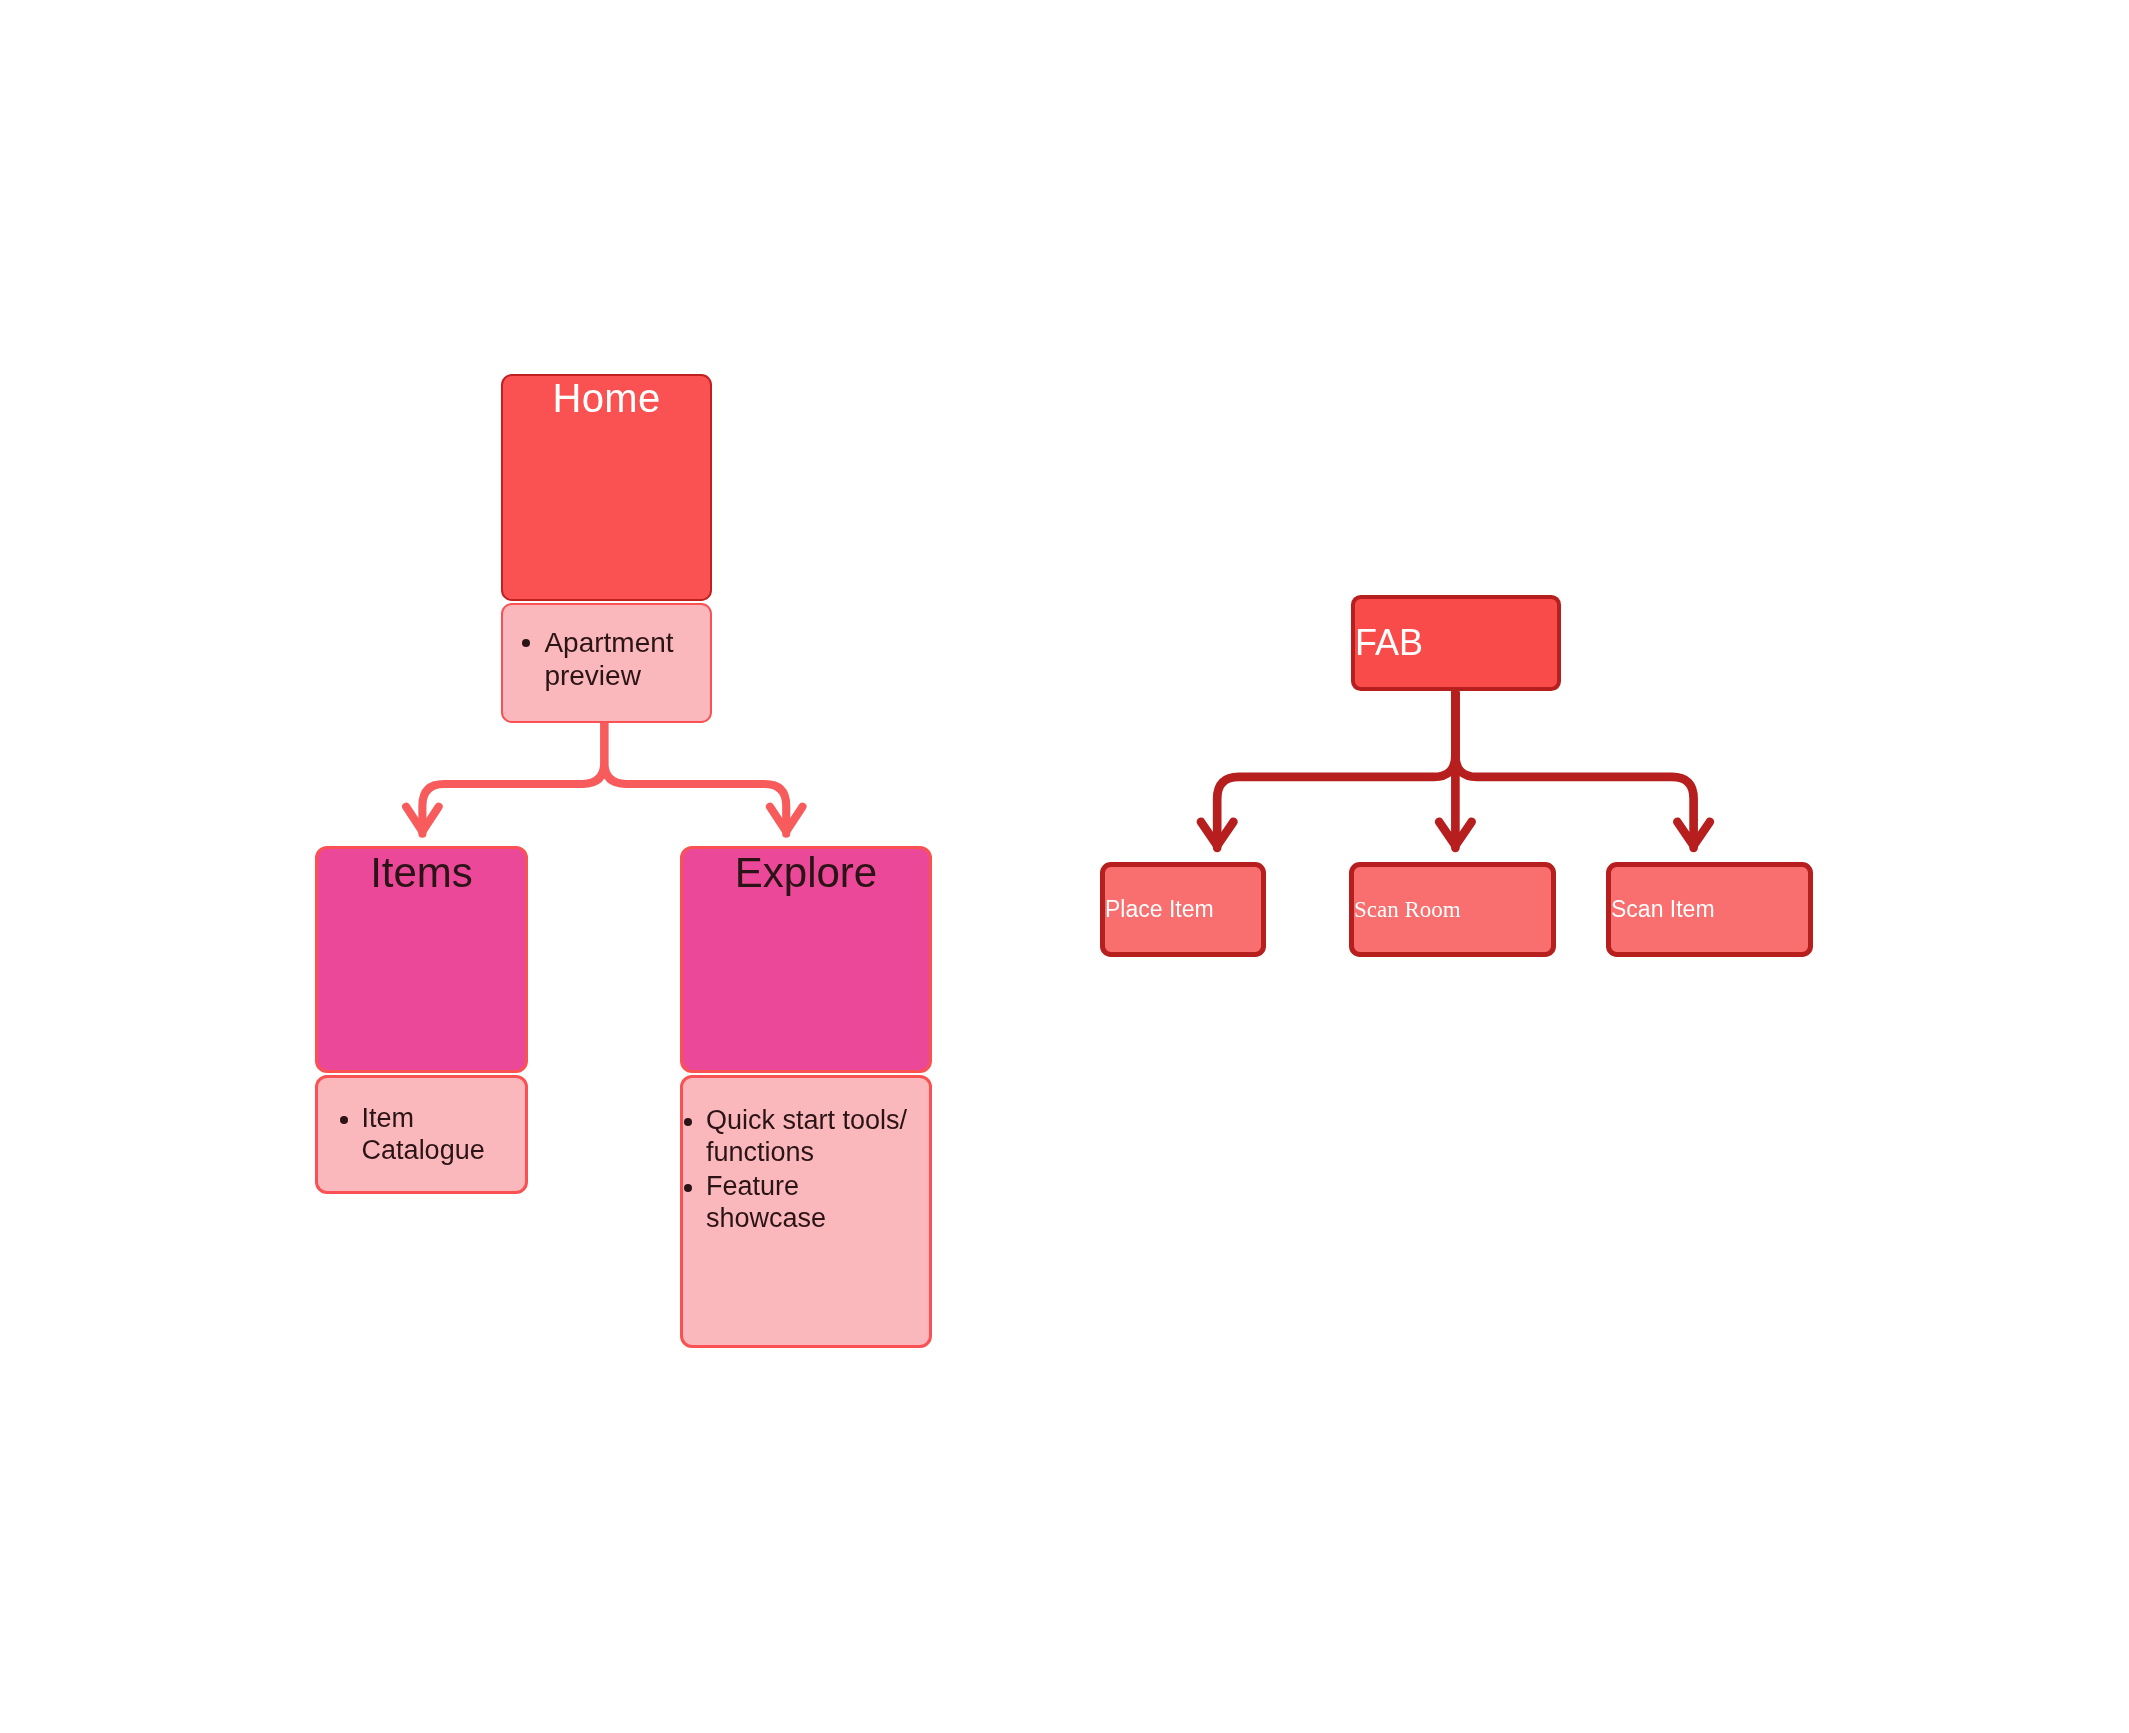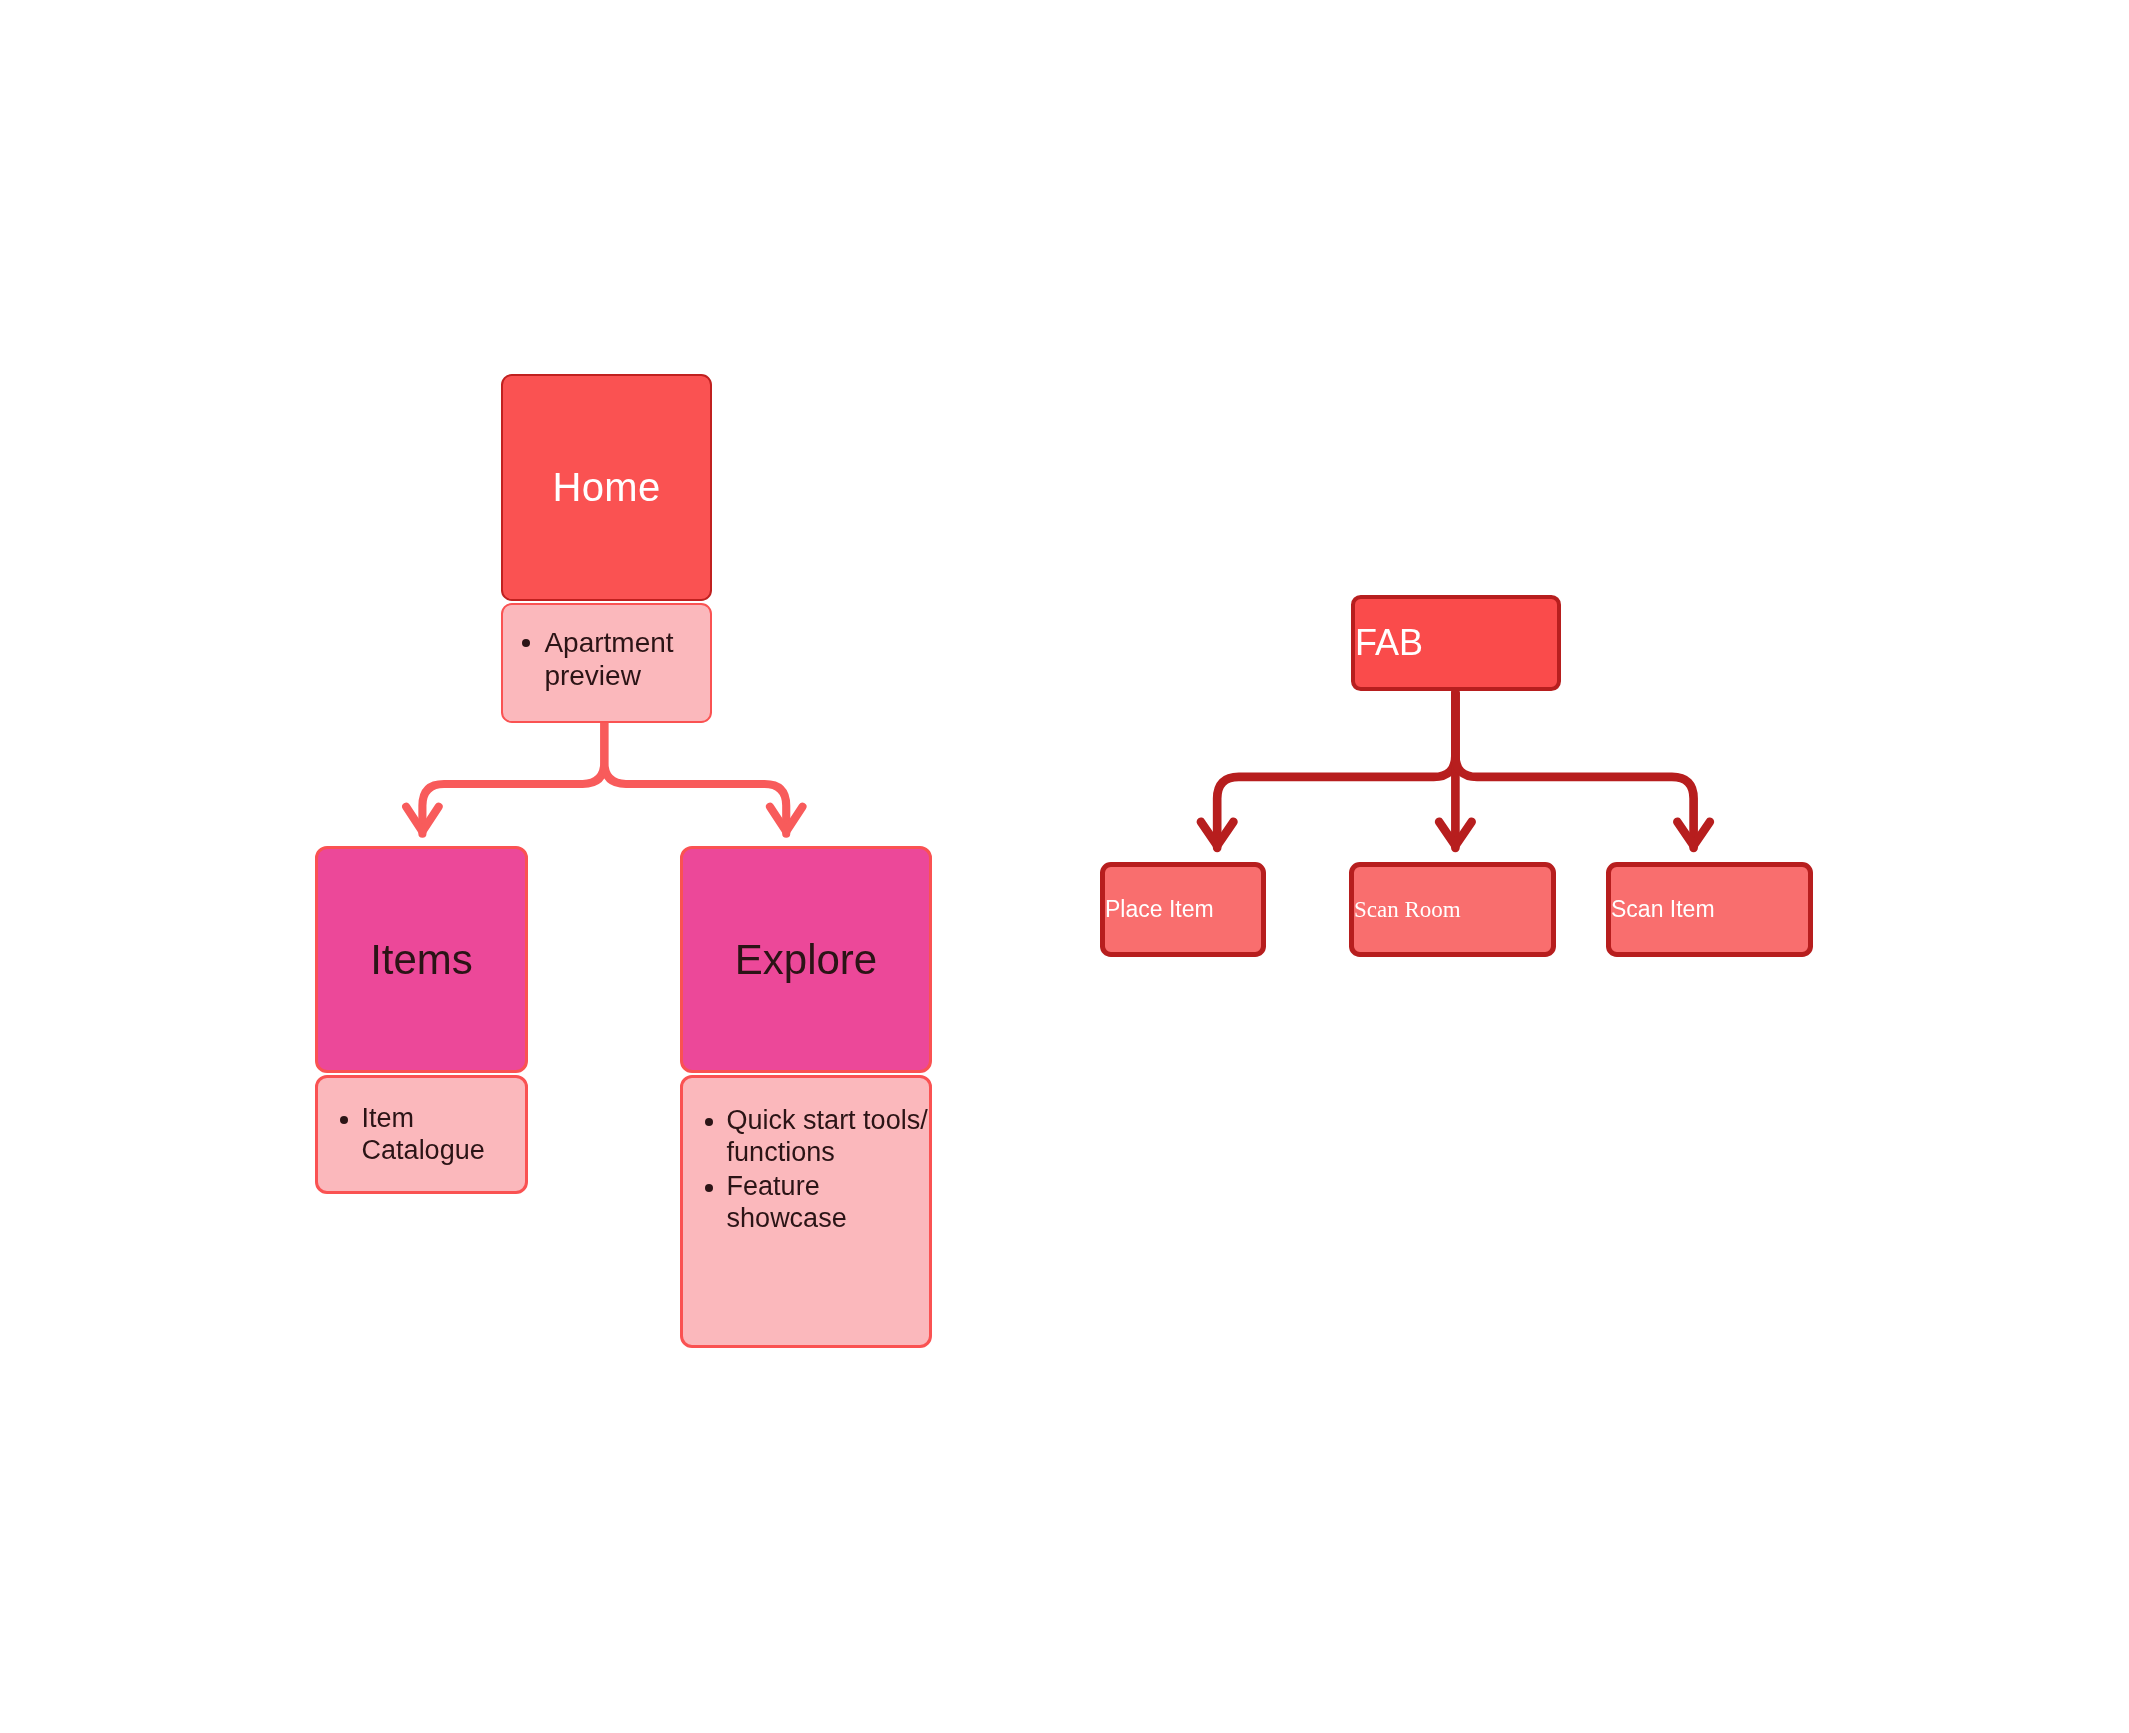--- a/index.html
+++ b/index.html
@@ -44,21 +44,20 @@
   }
 
   .node-header,
   .node-body {
     box-sizing: border-box;
     border-style: solid;
     display: flex;
   }
 
   .node-header {
-    align-items: center;
     justify-content: center;
     text-align: center;
   }
 
   .node-body {
     flex-direction: column;
     justify-content: flex-start;
   }
 
   
@@ -204,21 +203,21 @@
       <ul class="bullets">
         <li>Item Catalogue</li>
       </ul>
     </div>
   </div>
 
   <div class="node pale-node explore-node" style="left:680px; top:846px; width:252px;">
     <div class="node-header" style="height:227px;">
       <span>Explore</span>
     </div>
-    <div class="node-body" style="height:273px;">
+    <div class="node-body" style="height:273px;align-items:flex-end;">
       <ul class="bullets">
         <li>Quick start tools/ functions</li>
         <li>Feature showcase</li>
       </ul>
     </div>
   </div>
 
   <div class="solid-node fab-node" style="left:1351px; top:595px; width:210px; height:96px;">
     <span>FAB</span>
   </div>

